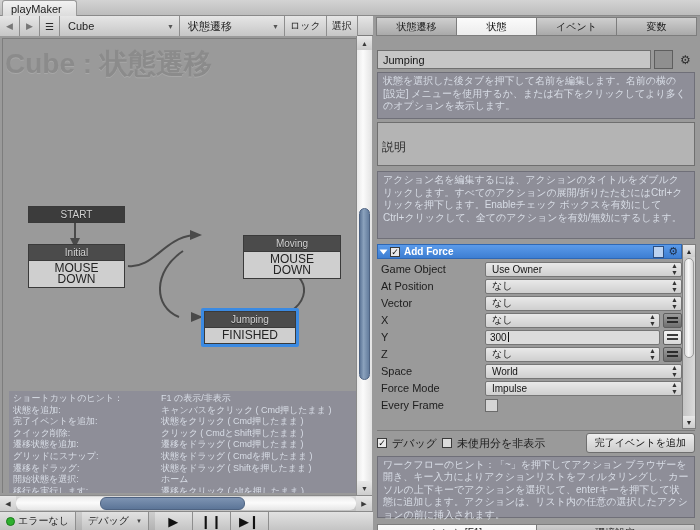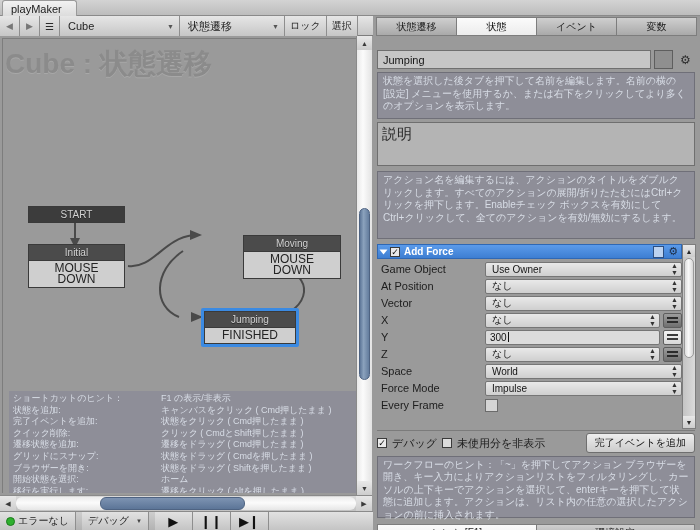--- a/index.html
+++ b/index.html
@@ -197,21 +197,21 @@
   .gear{width:19px;height:19px;display:flex;align-items:center;justify-content:center;font-size:12px;color:#2e2e2e;}
 
   .helpbox {
     position:absolute; background:#8e8e98; color:#d8dde6;
     font-size:10px; line-height:12.5px; padding:2px 5px;
     border:1px solid #6f6f78;
   }
   .descbox {
     position:absolute; left:4px; top:106px; width:318px; height:44px;
     background:#b4b4b4; border:1px solid #6f6f6f;
-    font-size:15px;color:#2c2c2c; padding:2px 4px;
+    font-size:12px;color:#2c2c2c; padding:16px 4px;
   }
 
   
   .actionhdr {
     position:absolute; left:4px; top:228px; width:305px; height:15px;
     background: linear-gradient(#5b9bea,#3d7ed2);
     border:1px solid #2f68b4;
     display:flex;align-items:center;gap:4px;padding:0 3px;
     color:#fff; font-size:10px; font-weight:bold;
   }
@@ -370,21 +370,21 @@
           </div>
           <div class="hintrow">
             <span class="k">遷移状態を追加:</span>
             <span class="v">遷移をドラッグ ( Cmd押したまま )</span>
           </div>
           <div class="hintrow">
             <span class="k">グリッドにスナップ:</span>
             <span class="v">状態をドラッグ ( Cmdを押したまま )</span>
           </div>
           <div class="hintrow">
-            <span class="k">ブラウザーを開き:</span>
+            <span class="k">遷移をドラッグ:</span>
             <span class="v">状態をドラッグ ( Shiftを押したまま )</span>
           </div>
           <div class="hintrow">
             <span class="k"> 開始状態を選択:</span>
             <span class="v">ホーム</span>
           </div>
           <div class="hintrow">
             <span class="k">移行を実行します:</span>
             <span class="v">遷移をクリック ( Altを押したまま )</span>
           </div>

